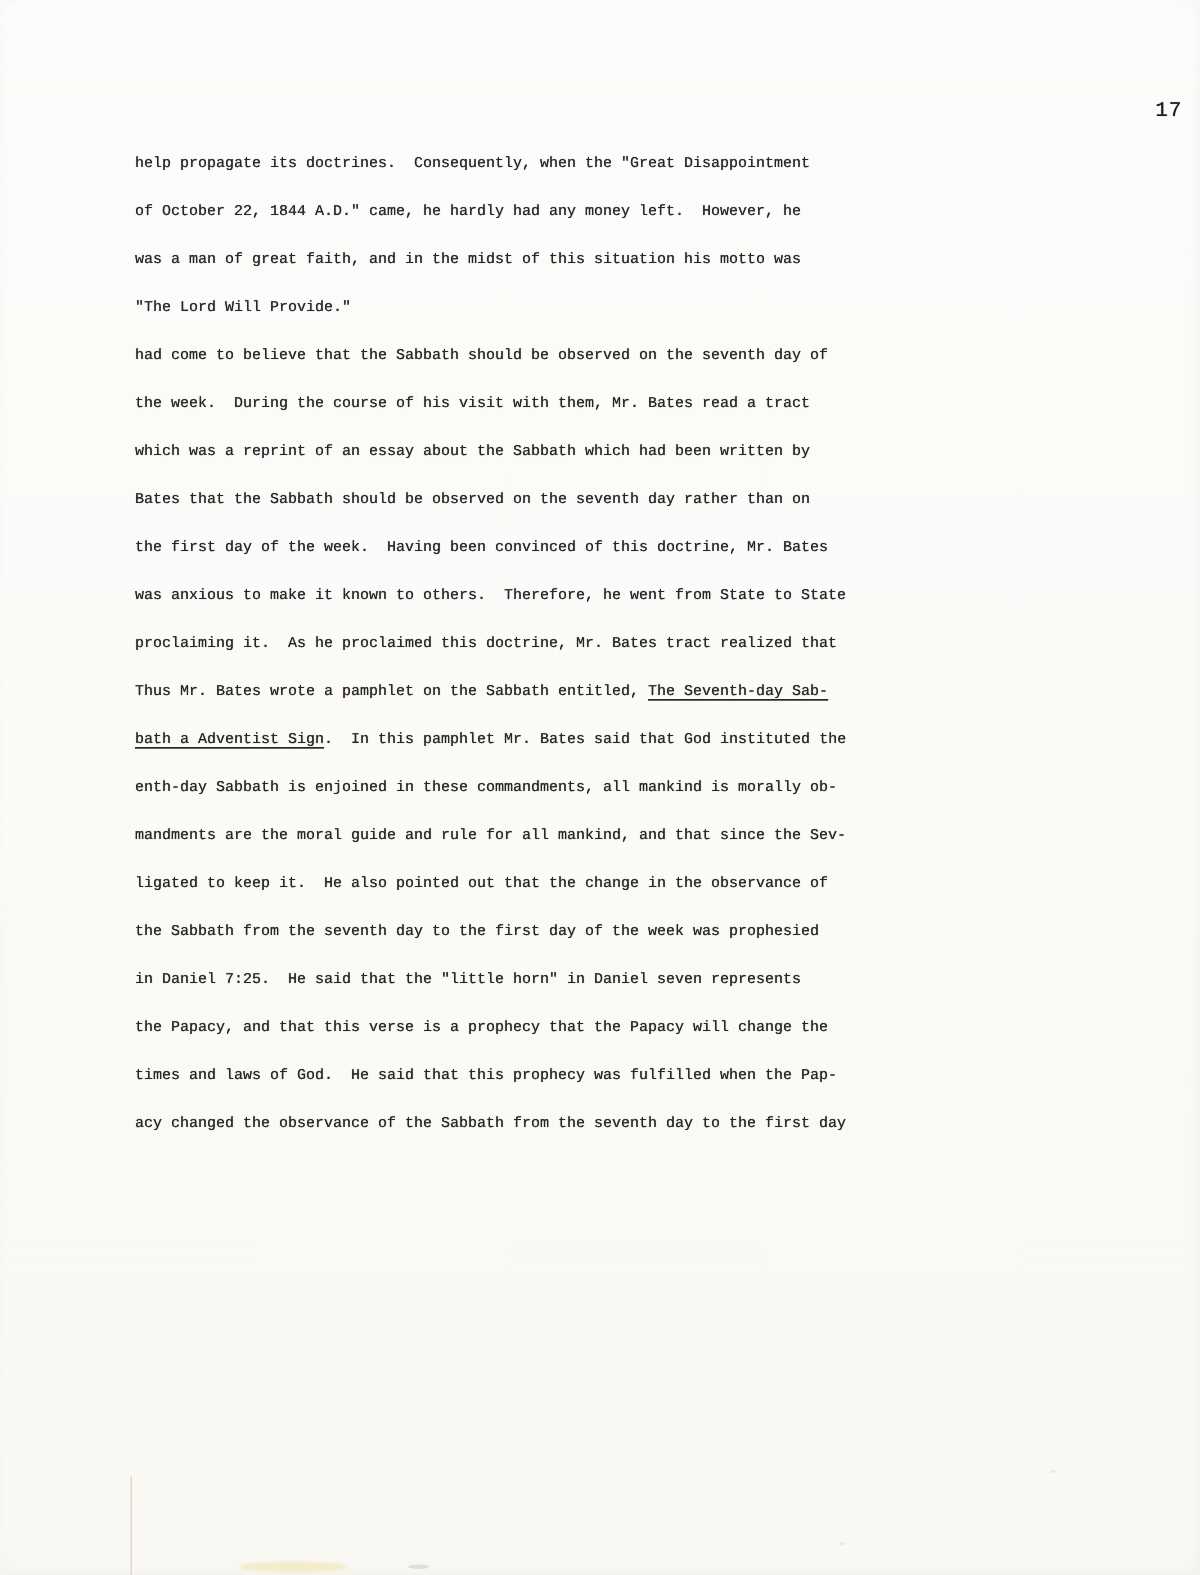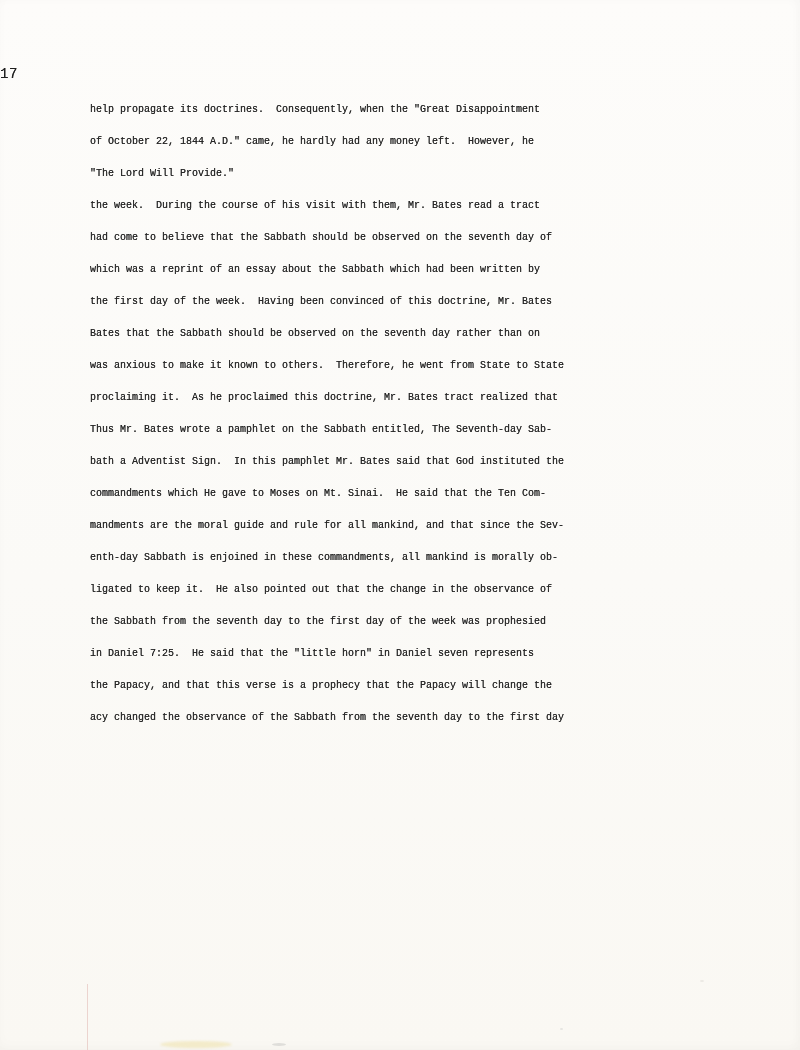--- a/index.html
+++ b/index.html
@@ -17,21 +17,21 @@
     position: absolute;
     inset: 0;
     background: linear-gradient(180deg, #fdfcfa 0%, #fbfaf7 55%, #faf8f3 100%);
     box-shadow: inset -3px 0 10px rgba(0,0,0,0.02), inset 0 -5px 12px rgba(0,0,0,0.015);
   }
   .page-number {
     position: absolute;
     top: 64px;
     left: 0;
     width: 788px;
-    text-align: left;
+    text-align: right;
     font-size: 14px;
     line-height: 20px;
     color: #1e1e1e;
     letter-spacing: 0.5px;
     text-shadow: 0 0 0.5px rgba(25,25,25,0.85);
   }
   .body-text {
     position: absolute;
     top: 94px;
     left: 90px;
@@ -39,20 +39,21 @@
     color: #262626;
     font-size: 10px;
     text-shadow: 0 0 0.5px rgba(30,30,30,0.8);
   }
   .line {
     height: 32px;
     line-height: 32px;
     white-space: pre;
   }
   .line span.u {
+    text-decoration: underline;
     text-underline-offset: 3px;
     text-decoration-thickness: 1.2px;
   }
   
   .crease {
     position: absolute;
     left: 87px;
     top: 984px;
     width: 1px;
     height: 66px;
@@ -98,37 +99,38 @@
   }
 </style>
 </head>
 <body>
 
 <div class="page">
   <div class="page-number">17</div>
   <div class="body-text">
       <div class="line"><span>help propagate its doctrines.  Consequently, when the "Great Disappointment</span></div>
       <div class="line"><span>of October 22, 1844 A.D." came, he hardly had any money left.  However, he</span></div>
+      <div class="line"><span>was a man of great faith, and in the midst of this situation his motto was</span></div>
       <div class="line"><span>"The Lord Will Provide."</span></div>
+      <div class="line"><span>had come to believe that the Sabbath should be observed on the seventh day of</span></div>
       <div class="line"><span>the week.  During the course of his visit with them, Mr. Bates read a tract</span></div>
-      <div class="line"><span>had come to believe that the Sabbath should be observed on the seventh day of</span></div>
       <div class="line"><span>which was a reprint of an essay about the Sabbath which had been written by</span></div>
+      <div class="line"><span>Bates that the Sabbath should be observed on the seventh day rather than on</span></div>
       <div class="line"><span>the first day of the week.  Having been convinced of this doctrine, Mr. Bates</span></div>
-      <div class="line"><span>Bates that the Sabbath should be observed on the seventh day rather than on</span></div>
       <div class="line"><span>was anxious to make it known to others.  Therefore, he went from State to State</span></div>
       <div class="line"><span>proclaiming it.  As he proclaimed this doctrine, Mr. Bates tract realized that</span></div>
       <div class="line"><span>Thus Mr. Bates wrote a pamphlet on the Sabbath entitled, </span><span class="u">The Seventh-day Sab-</span></div>
       <div class="line"><span class="u">bath a Adventist Sign</span><span>.  In this pamphlet Mr. Bates said that God instituted the</span></div>
-      <div class="line"><span>commandments which He gave to Moses on Mt. Sinai.  He said that the Ten Com-</span></div>
+      <div class="line"><span>enth-day Sabbath is enjoined in these commandments, all mankind is morally ob-</span></div>
       <div class="line"><span>mandments are the moral guide and rule for all mankind, and that since the Sev-</span></div>
-      <div class="line"><span>enth-day Sabbath is enjoined in these commandments, all mankind is morally ob-</span></div>
       <div class="line"><span>ligated to keep it.  He also pointed out that the change in the observance of</span></div>
       <div class="line"><span>the Sabbath from the seventh day to the first day of the week was prophesied</span></div>
       <div class="line"><span>in Daniel 7:25.  He said that the "little horn" in Daniel seven represents</span></div>
       <div class="line"><span>the Papacy, and that this verse is a prophecy that the Papacy will change the</span></div>
+      <div class="line"><span>times and laws of God.  He said that this prophecy was fulfilled when the Pap-</span></div>
       <div class="line"><span>acy changed the observance of the Sabbath from the seventh day to the first day</span></div>
     </div>
   <div class="crease"></div>
   <div class="smudge-yellow"></div>
   <div class="smudge-gray"></div>
   <div class="speck-1"></div>
   <div class="speck-2"></div>
 </div>
 
 </body></html>

